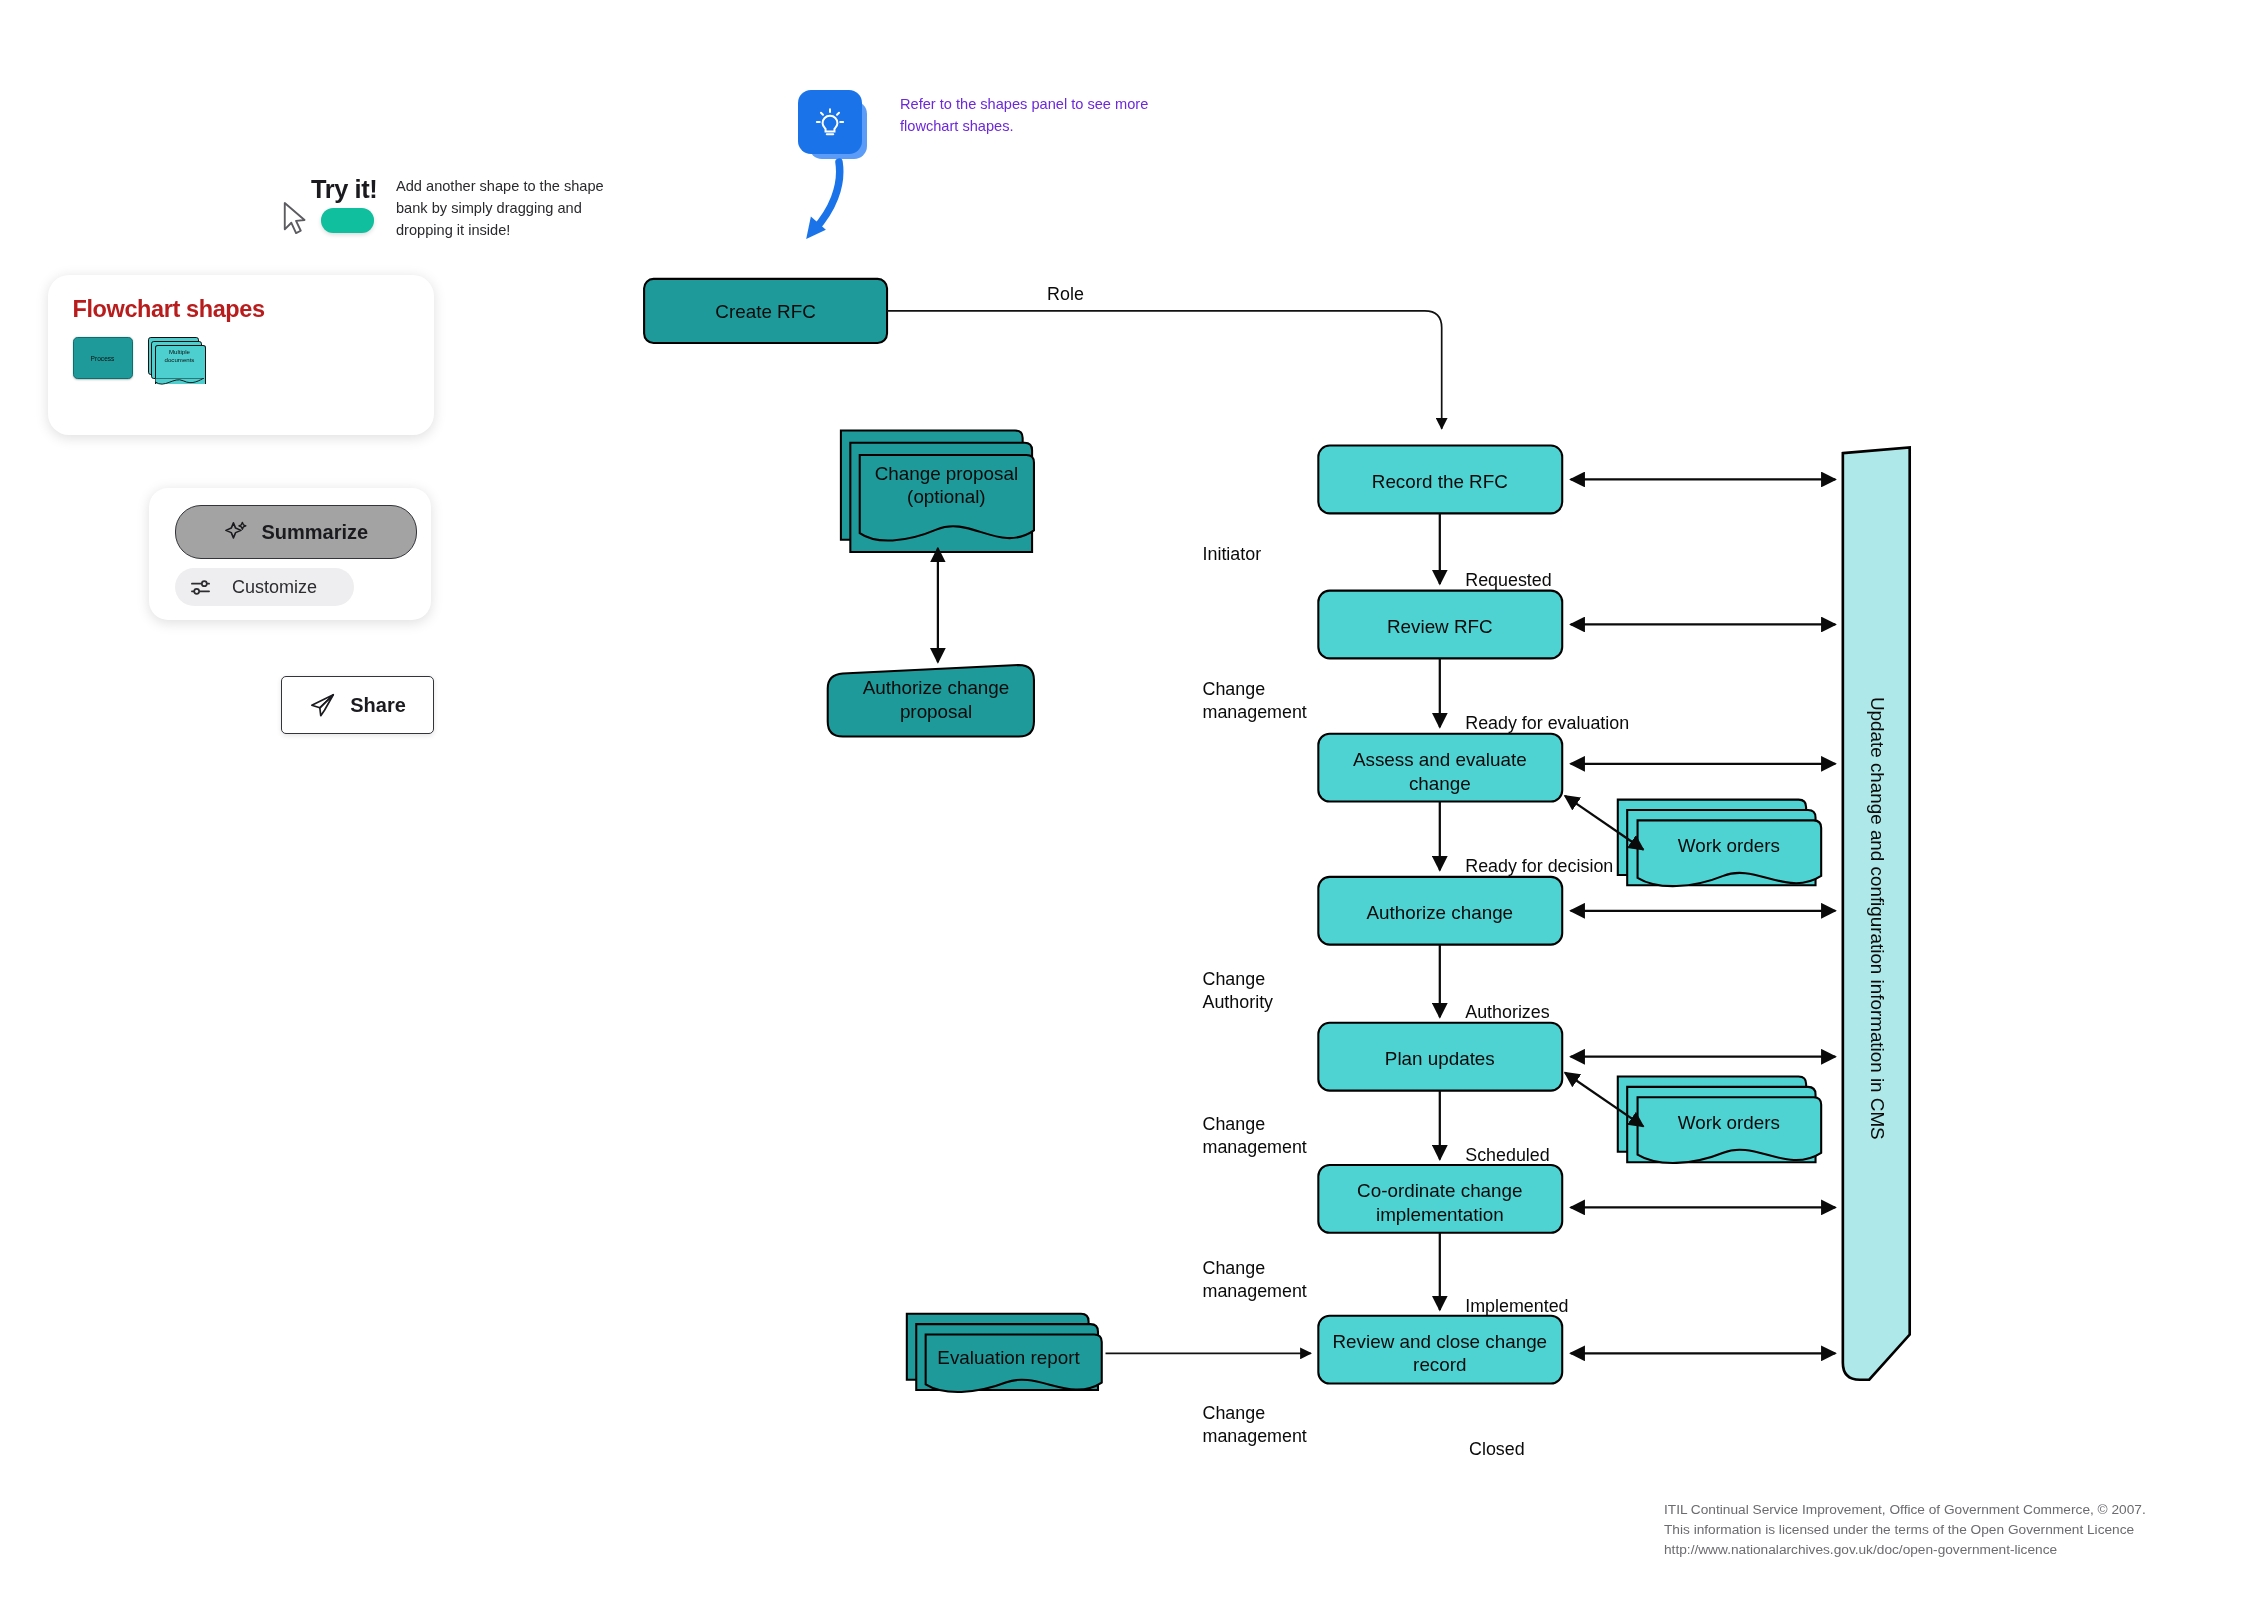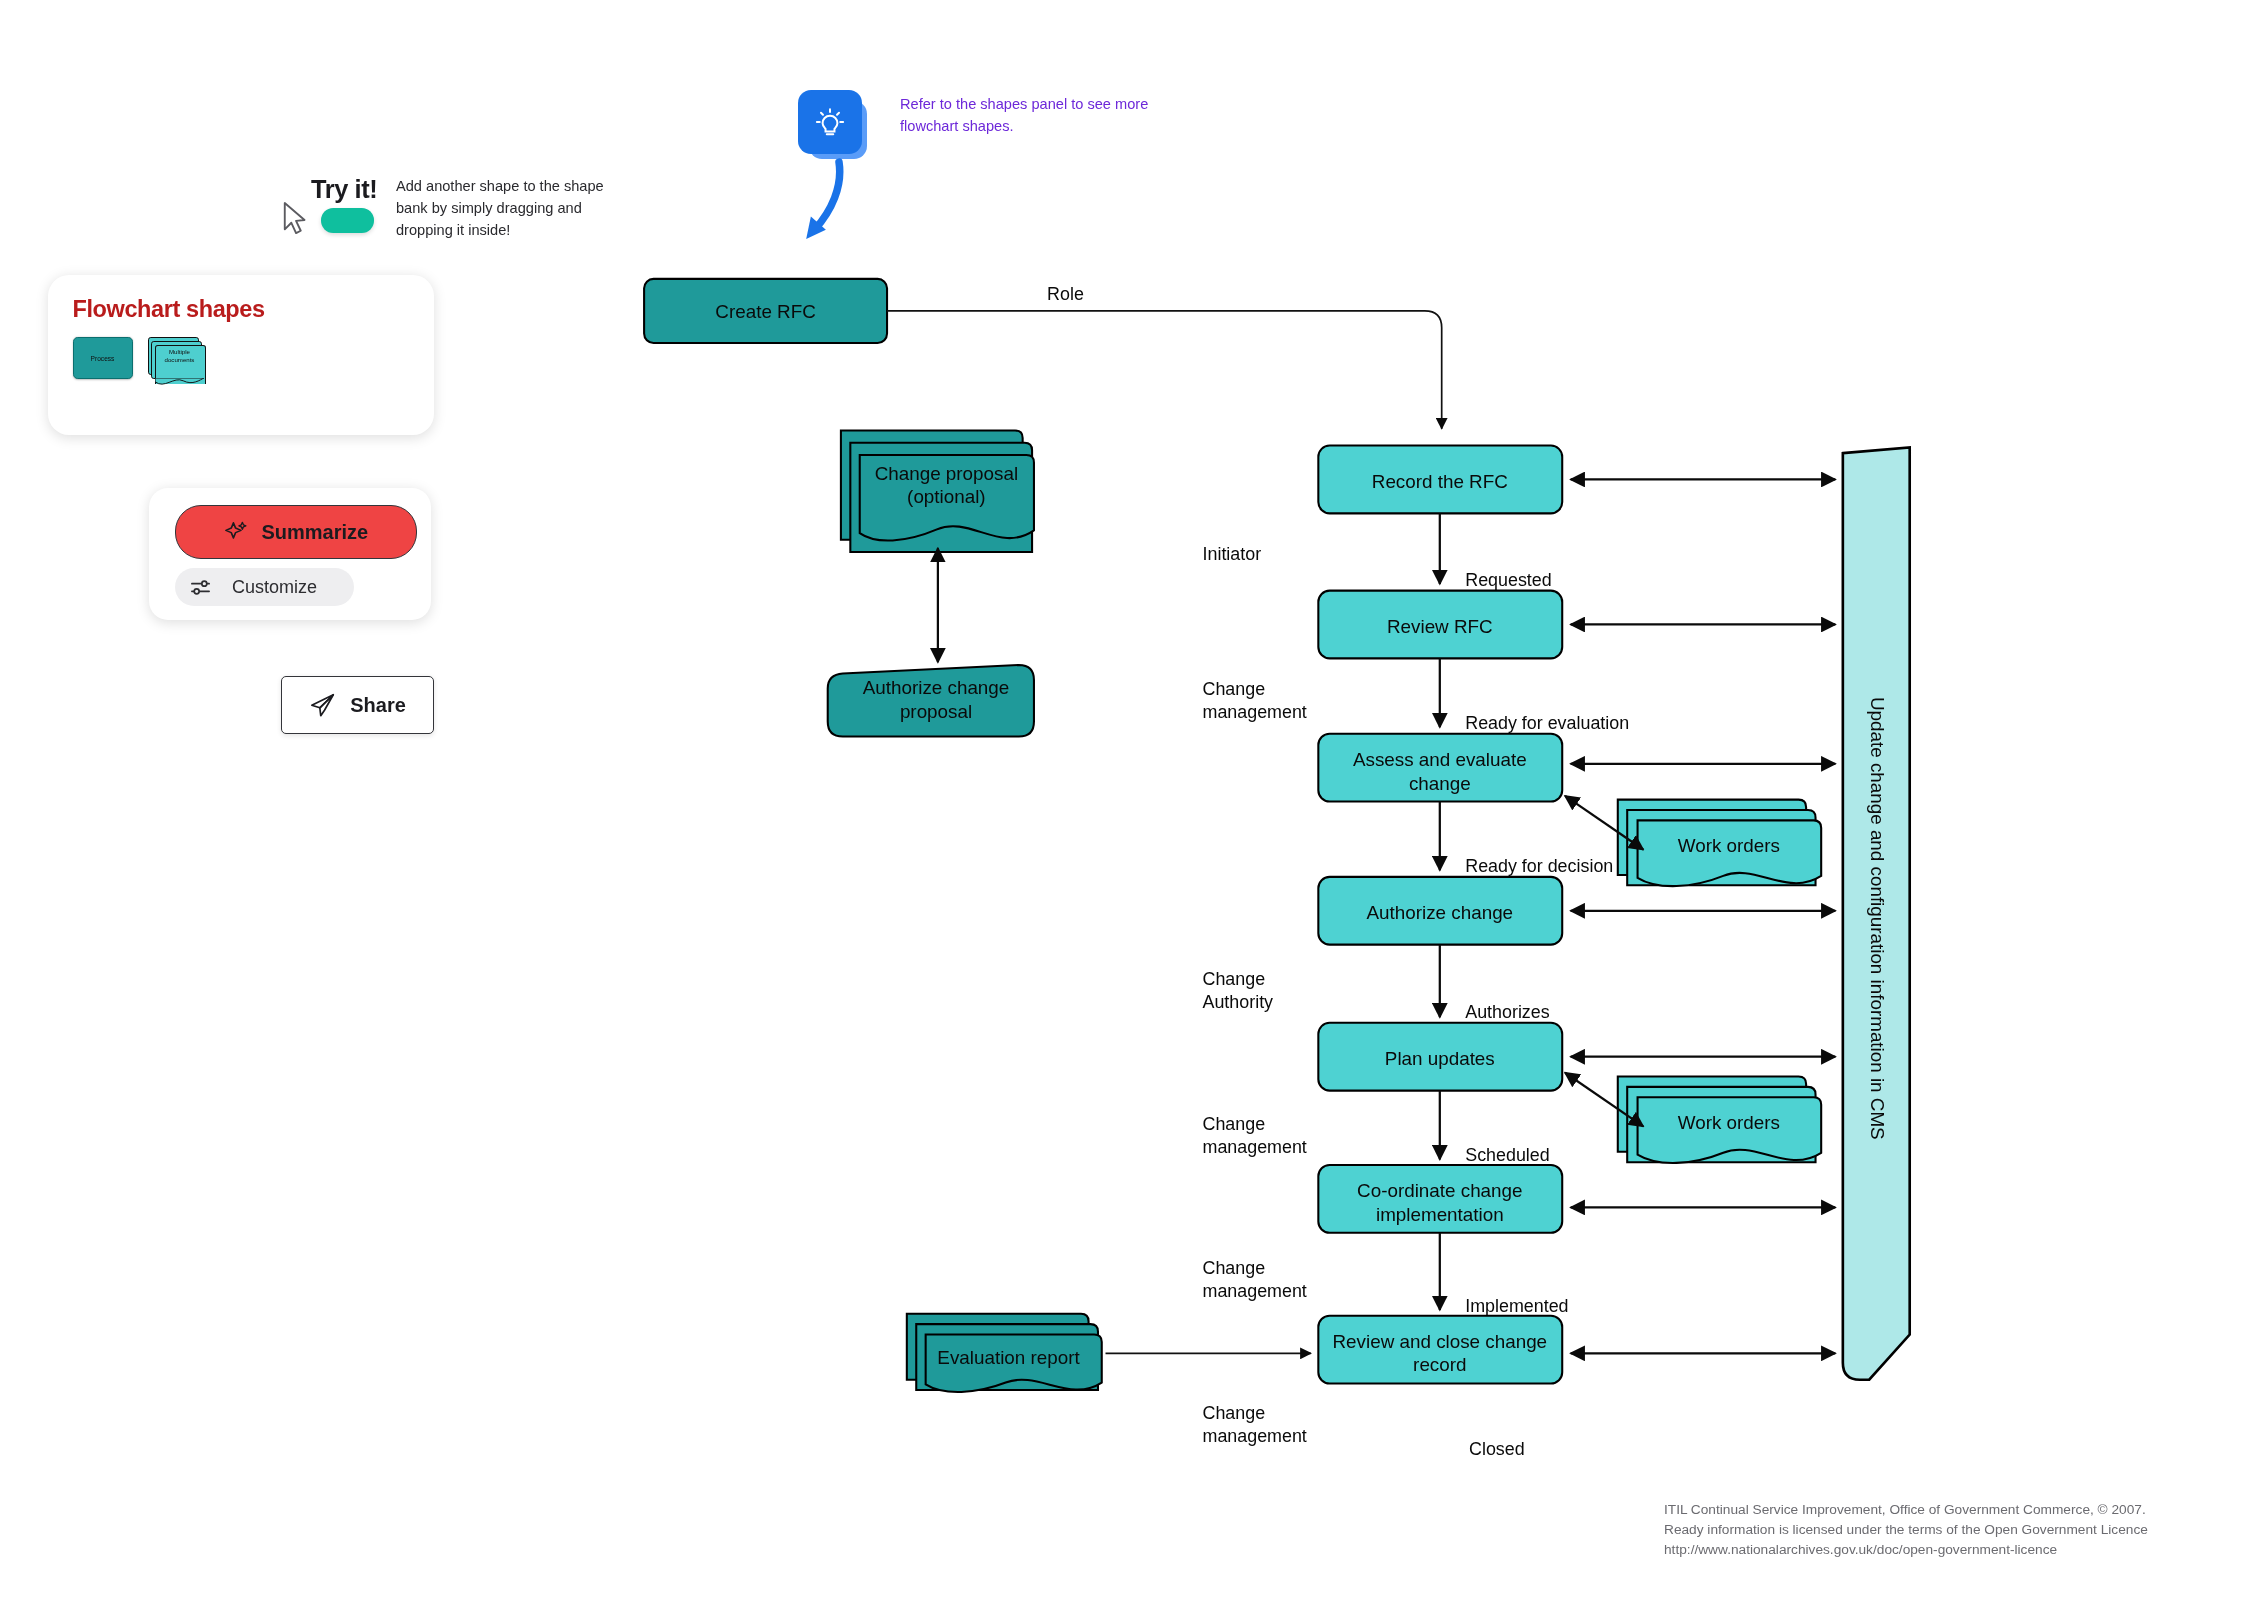--- a/index.html
+++ b/index.html
@@ -144,21 +144,21 @@
     box-shadow: 0 2.8px 13px rgba(0,0,0,0.13);
   }
   #summarize-button {
     position: absolute;
     left: 26px;
     top: 17px;
     width: 240px;
     height: 52px;
     border: 1.5px solid #34353a;
     border-radius: 26px;
-    background: #ef4444;
+    background: #a3a3a3;
     display: flex;
     align-items: center;
     justify-content: center;
     gap: 13px;
     cursor: pointer;
   }
   #summarize-label {
     font-size: 20px;
     font-weight: 700;
     color: #1b1b1f;
@@ -511,16 +511,16 @@
 
   <text class="rolelabel" x="1277" y="1348">Change</text>
   <text class="rolelabel" x="1277" y="1372">management</text>
 
   <text class="rolelabel" x="1277" y="1502">Change</text>
   <text class="rolelabel" x="1277" y="1526">management</text>
 </svg>
 
 <div id="footer-credit">
   <div>ITIL Continual Service Improvement, Office of Government Commerce, © 2007.</div>
-  <div>Ready information is licensed under the terms of the Open Government Licence</div>
+  <div>This information is licensed under the terms of the Open Government Licence</div>
   <div>http://www.nationalarchives.gov.uk/doc/open-government-licence</div>
 </div>
 
 
 </body></html>

